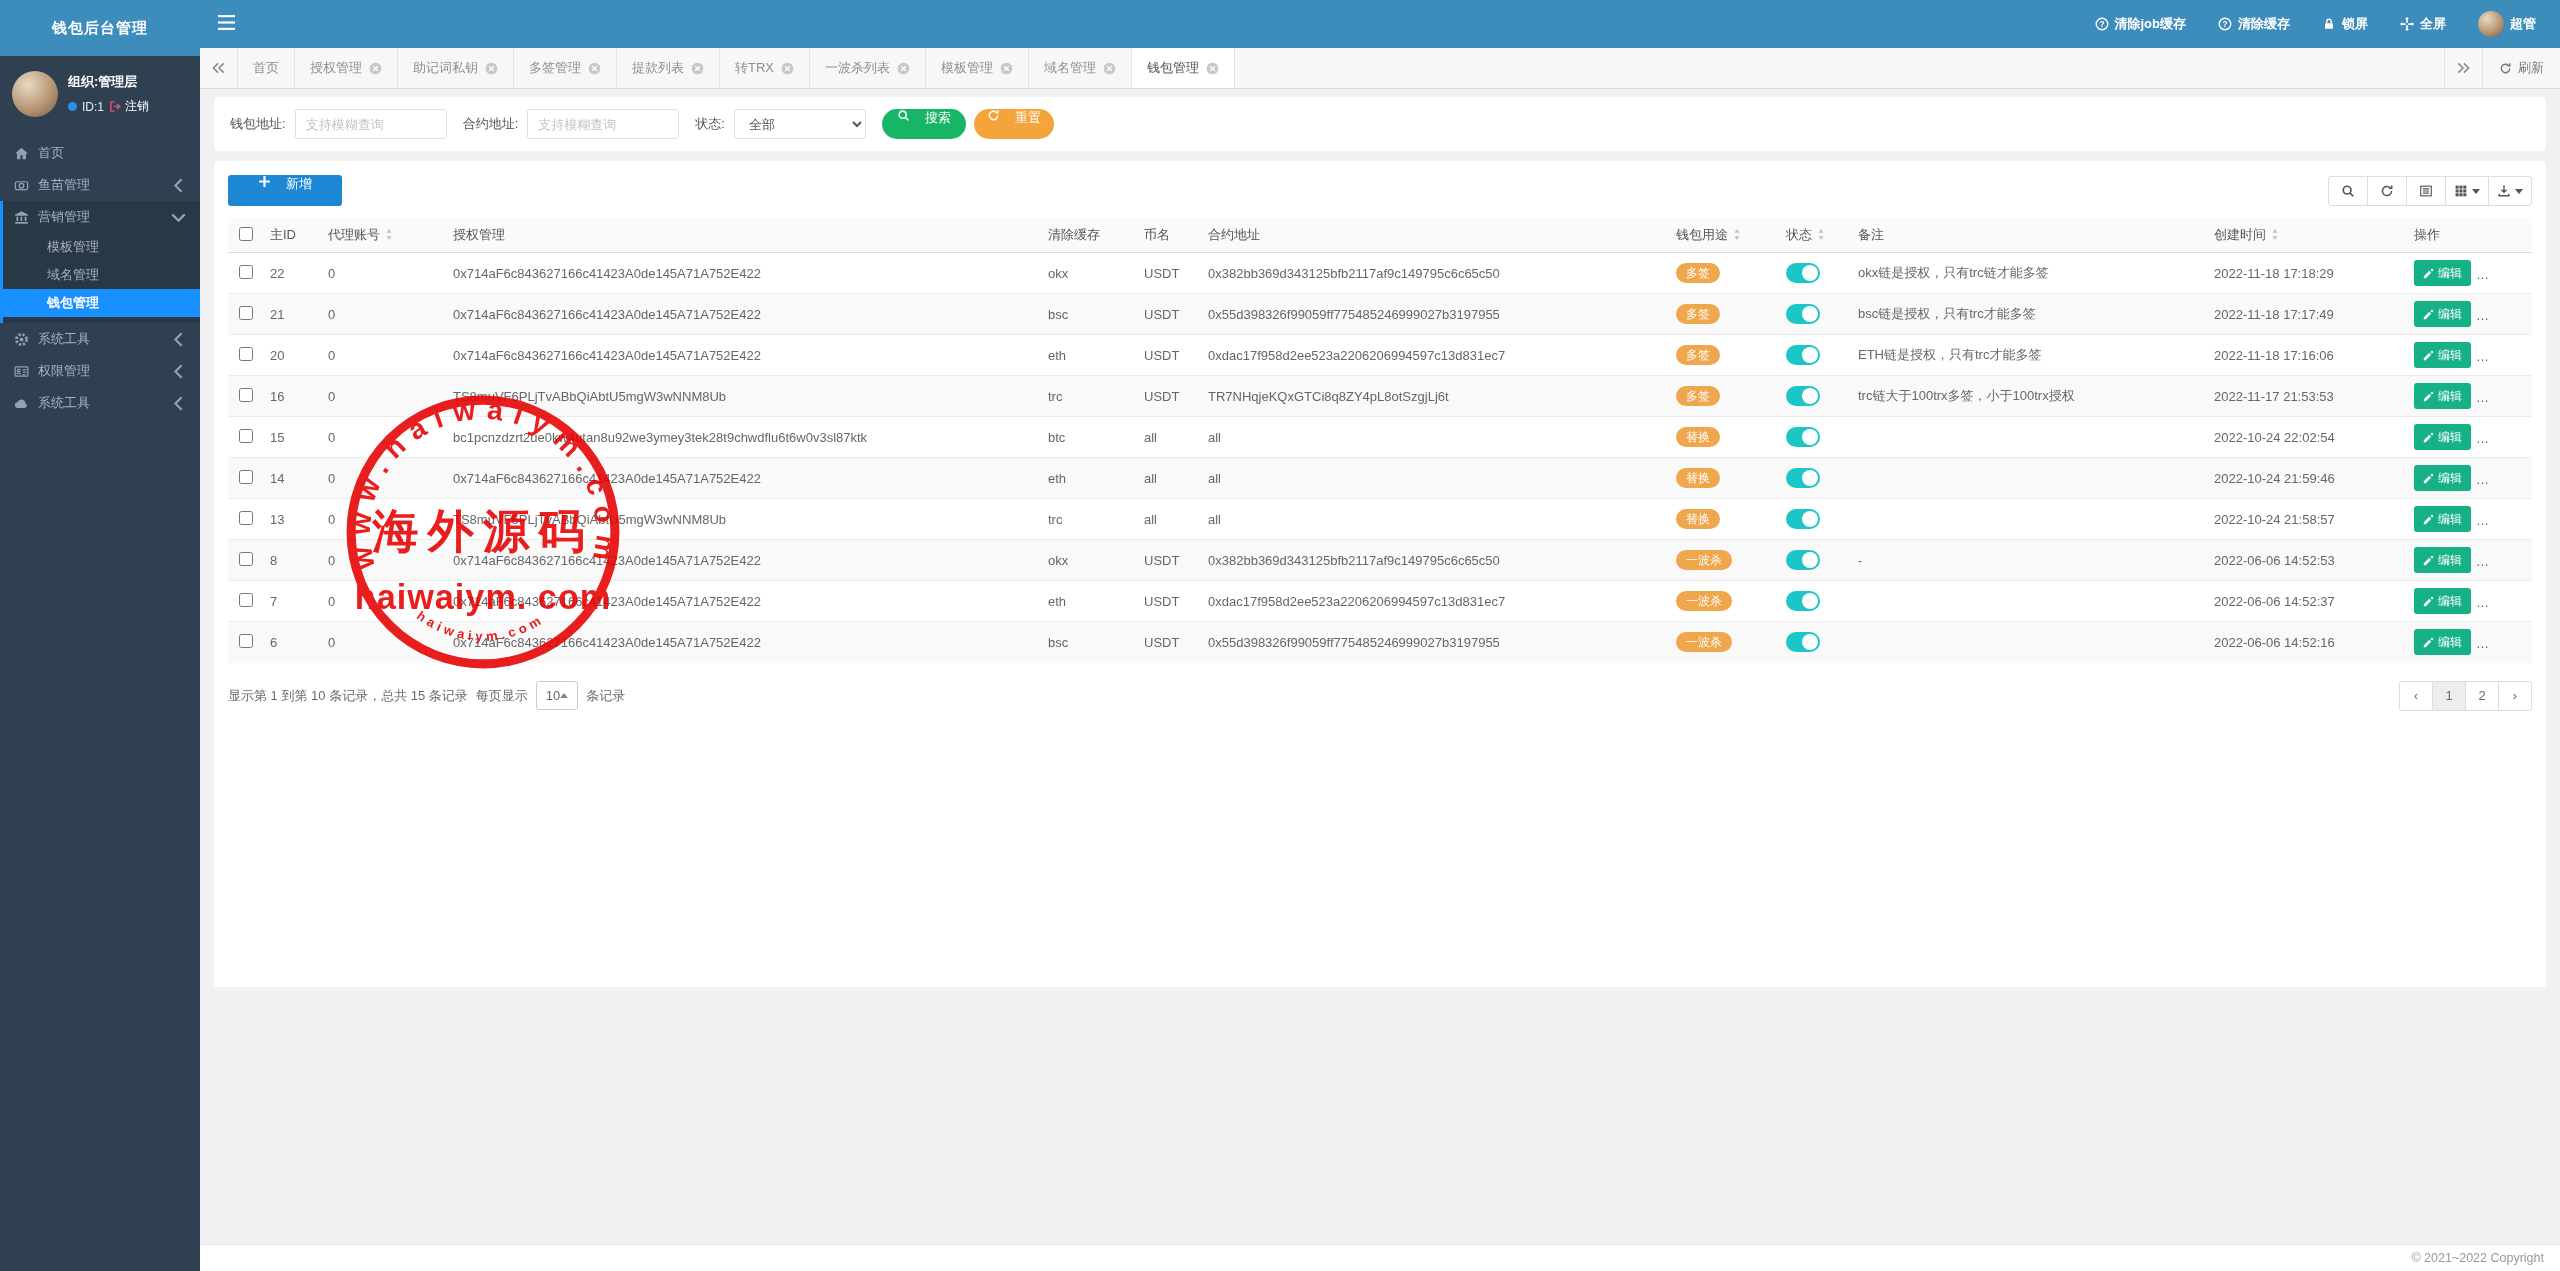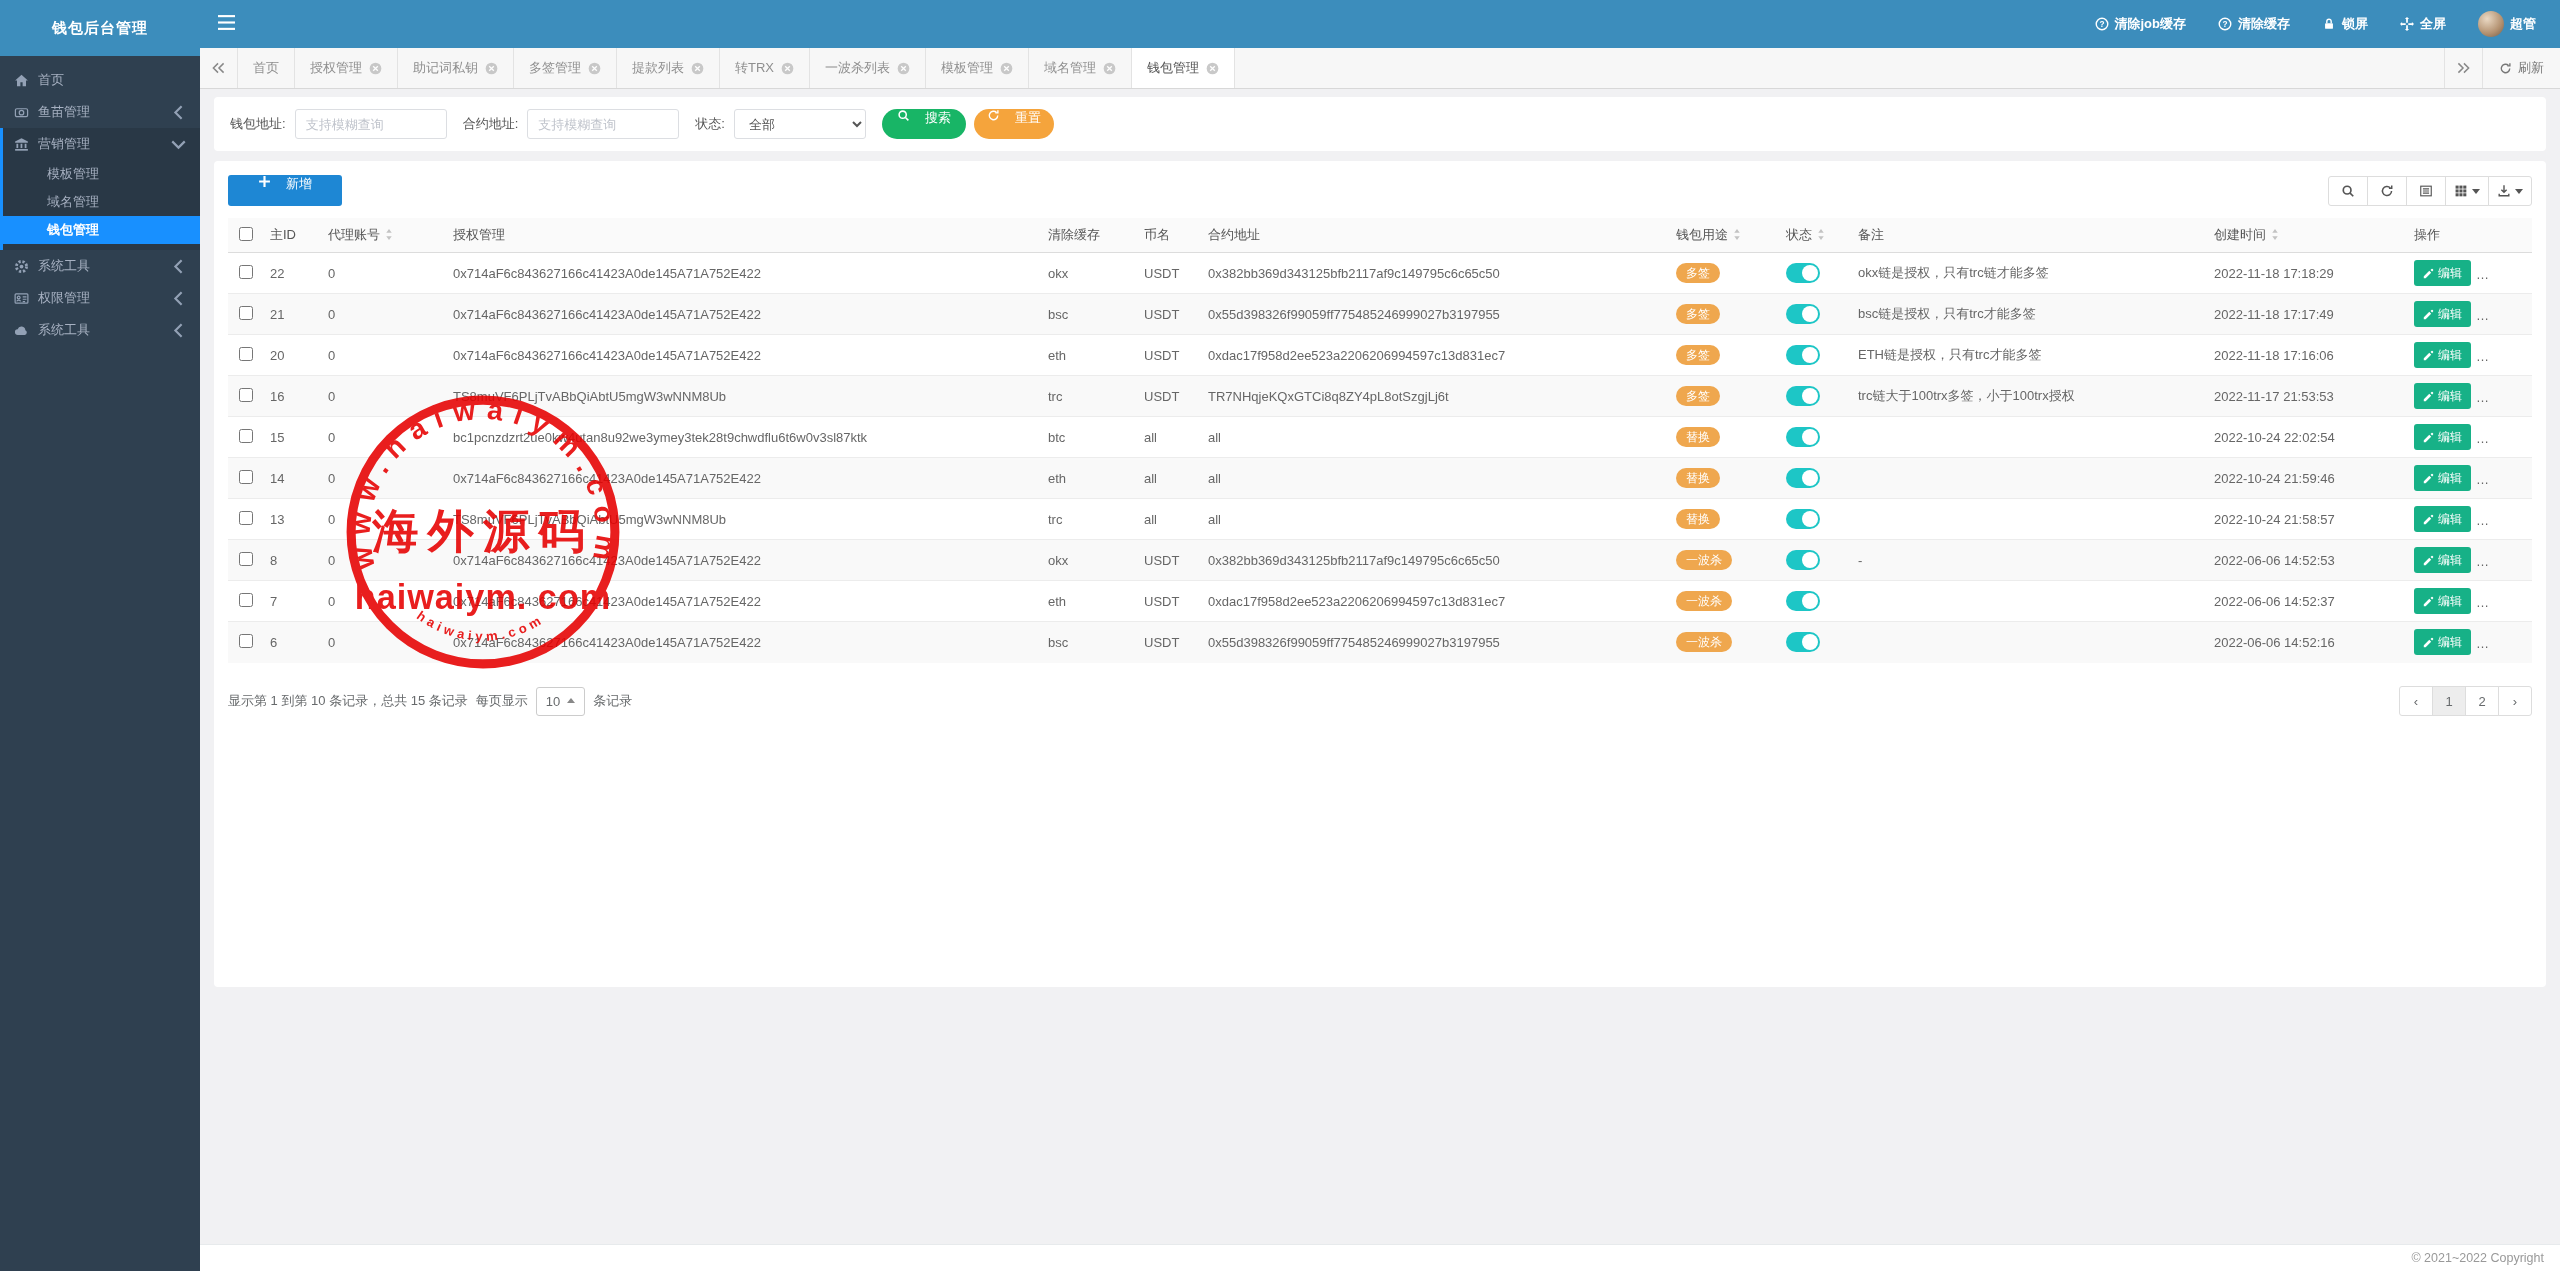--- a/index.html
+++ b/index.html
@@ -82,21 +82,21 @@
   input[type=checkbox]{width:14px;height:14px;cursor:pointer}
   .badge{background:var(--badge,#efa74e);color:#fff;font-size:12px;padding:3px 10px;border-radius:10px;display:inline-block;line-height:1.2}
   .switch{display:inline-block;width:34px;height:20px;border-radius:10px;background:var(--toggle,#1dc6c6);position:relative;cursor:pointer;vertical-align:middle}
   .switch::after{content:"";position:absolute;top:2px;right:2px;width:16px;height:16px;border-radius:50%;background:#fff}
   .row-btn{border:none;border-radius:3px;color:#fff;font-size:12px;height:26px;padding:0 9px;display:inline-flex;align-items:center;gap:4px;cursor:pointer;margin-right:5px;font-family:inherit}
   .row-btn .icon{width:11px;height:11px}
   .btn-edit{background:var(--edit,#17b187)}
   .btn-del{background:var(--delete,#e85463)}
 
   .table-footer{display:flex;align-items:center;margin-top:18px;font-size:13px;color:#676a6c}
-  .page-size{display:inline-flex;align-items:center;gap:7px;border:1px solid #ccc;border-radius:3px;height:29px;padding:12px 9px;margin:6px 8px;cursor:pointer}
+  .page-size{display:inline-flex;align-items:center;border:1px solid #ccc;border-radius:3px;height:29px;padding:12px 9px;margin:0 8px;cursor:pointer}
   .page-size .icon{width:8px;height:6px;color:#888}
   .pager{margin-left:auto;display:flex;list-style:none}
   .pager li{min-width:34px;height:30px;border:1px solid #ddd;margin-left:-1px;display:flex;align-items:center;justify-content:center;background:#fff;color:#676a6c;cursor:pointer}
   .pager li:first-child{border-radius:3px 0 0 3px;margin-left:0}
   .pager li:last-child{border-radius:0 3px 3px 0}
   .pager li.active{background:#ededed}
 
   .footer{position:absolute;left:200px;bottom:0;right:0;height:27px;background:#fff;border-top:1px solid #e7eaec;font-size:12.5px;color:#999;display:flex;align-items:center;justify-content:flex-end;padding-right:16px;z-index:5}
 
   
@@ -105,20 +105,40 @@
   .st-arc{font-size:28px;letter-spacing:10px}
   .st-center{font-size:46px;letter-spacing:9px}
   .st-main{font-size:34px;letter-spacing:1px}
   .st-arc-b{font-size:13px;letter-spacing:4px}
 </style>
 </head>
 <body>
 
 <aside class="sidebar">
   <div class="brand">钱包后台管理</div>
+  <div class="user-panel">
+    <div class="avatar"></div>
+    <div class="user-info">
+      <div class="org">组织:管理层</div>
+      <div class="user-meta">
+        <span class="dot"></span>
+        <span>ID:1</span>
+        <span class="logout">
+          <span class="icon">
+              <svg viewBox="0 0 14 14" fill="none" stroke="#e0556f" stroke-width="1.5">
+                <path d="M6 2H2v10h4"></path>
+                <path d="M5.5 7h5.5"></path>
+                <path d="M8.5 4.2L11.5 7l-3 2.8"></path>
+              </svg>
+            </span>
+          <span>注销</span>
+        </span>
+      </div>
+    </div>
+  </div>
   <ul class="menu" id="side-menu">
       <li class="menu-item">
         <a class="menu-link">
           <span class="icon">
             <svg viewBox="0 0 16 16" fill="currentColor">
               <path d="M8 1.8L1.2 8h2v6h3.6V9.8h2.4V14h3.6V8h2z"></path>
             </svg>
           </span>
           <span>首页</span>
         </a>

